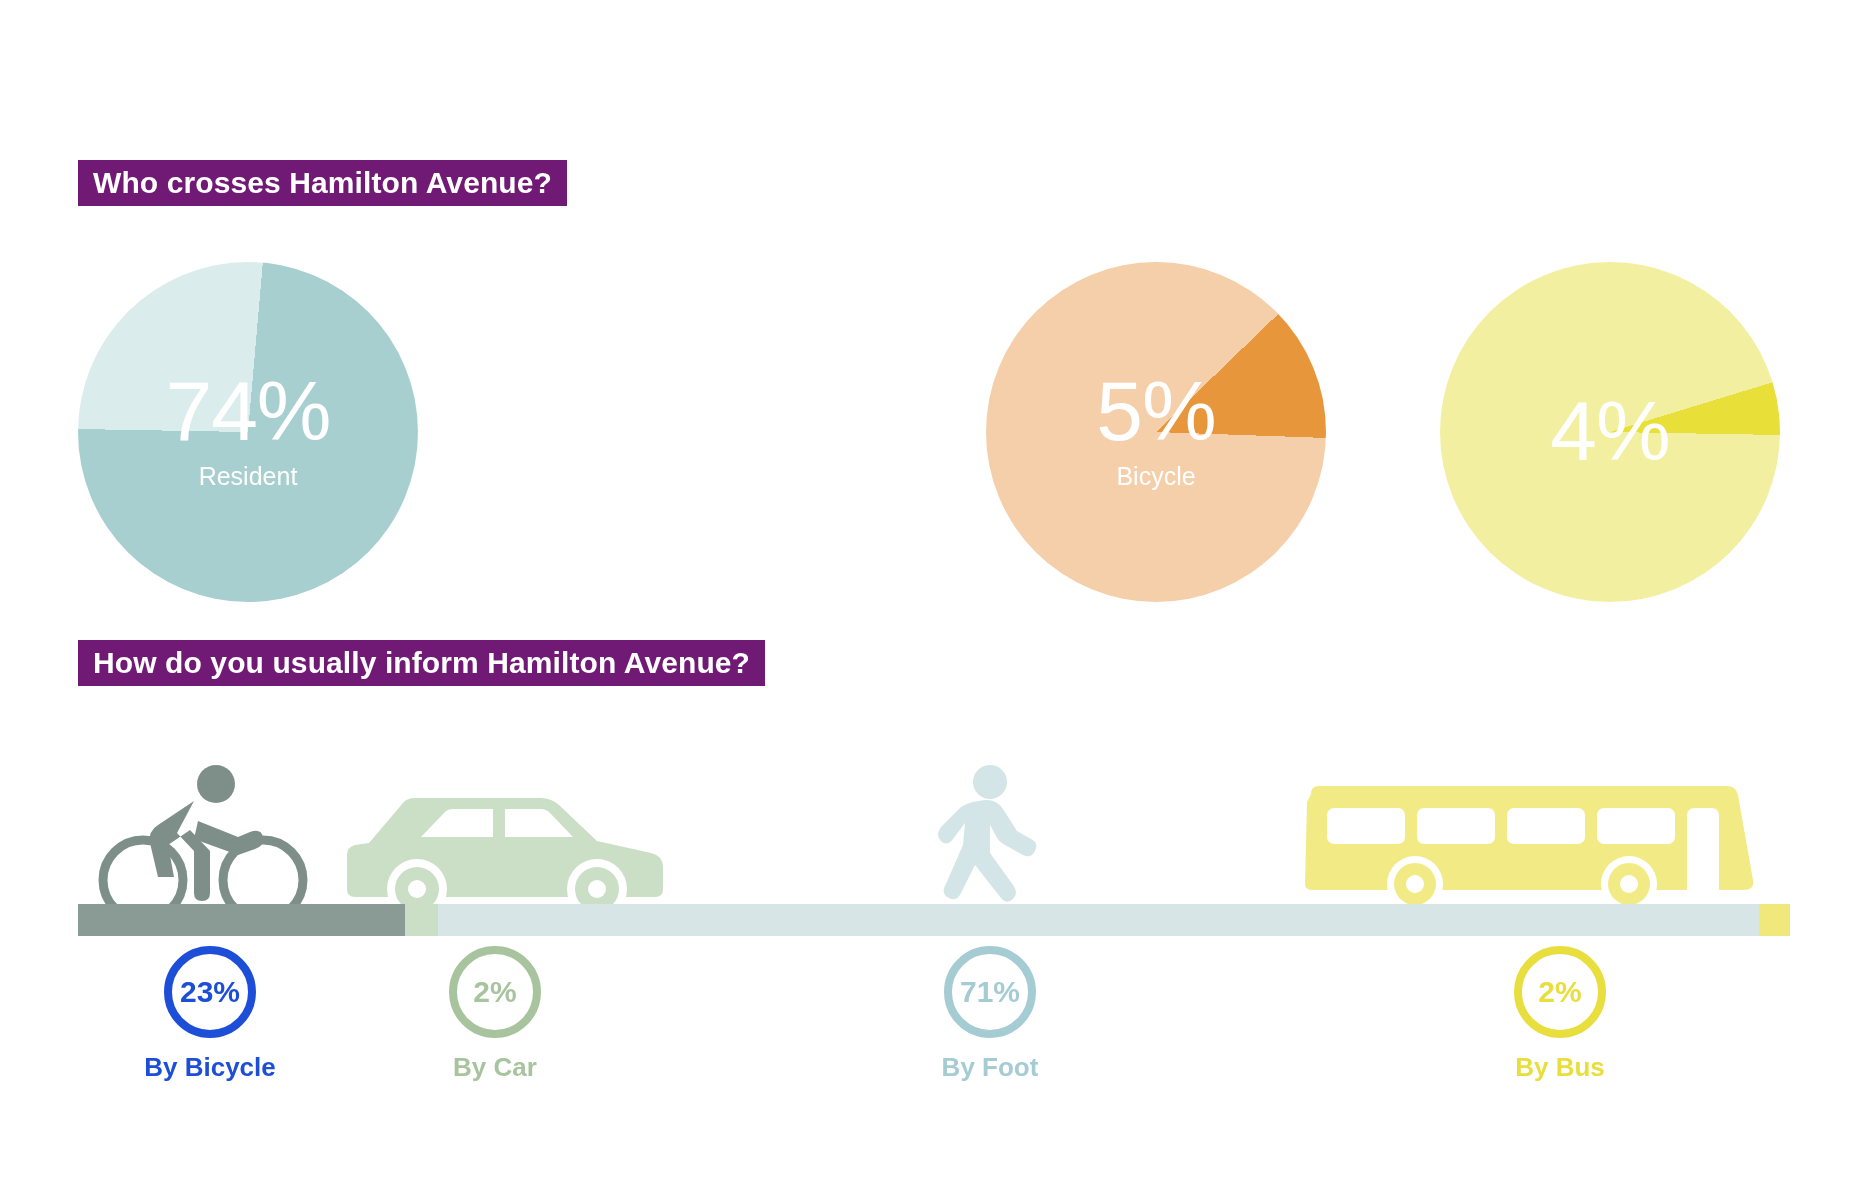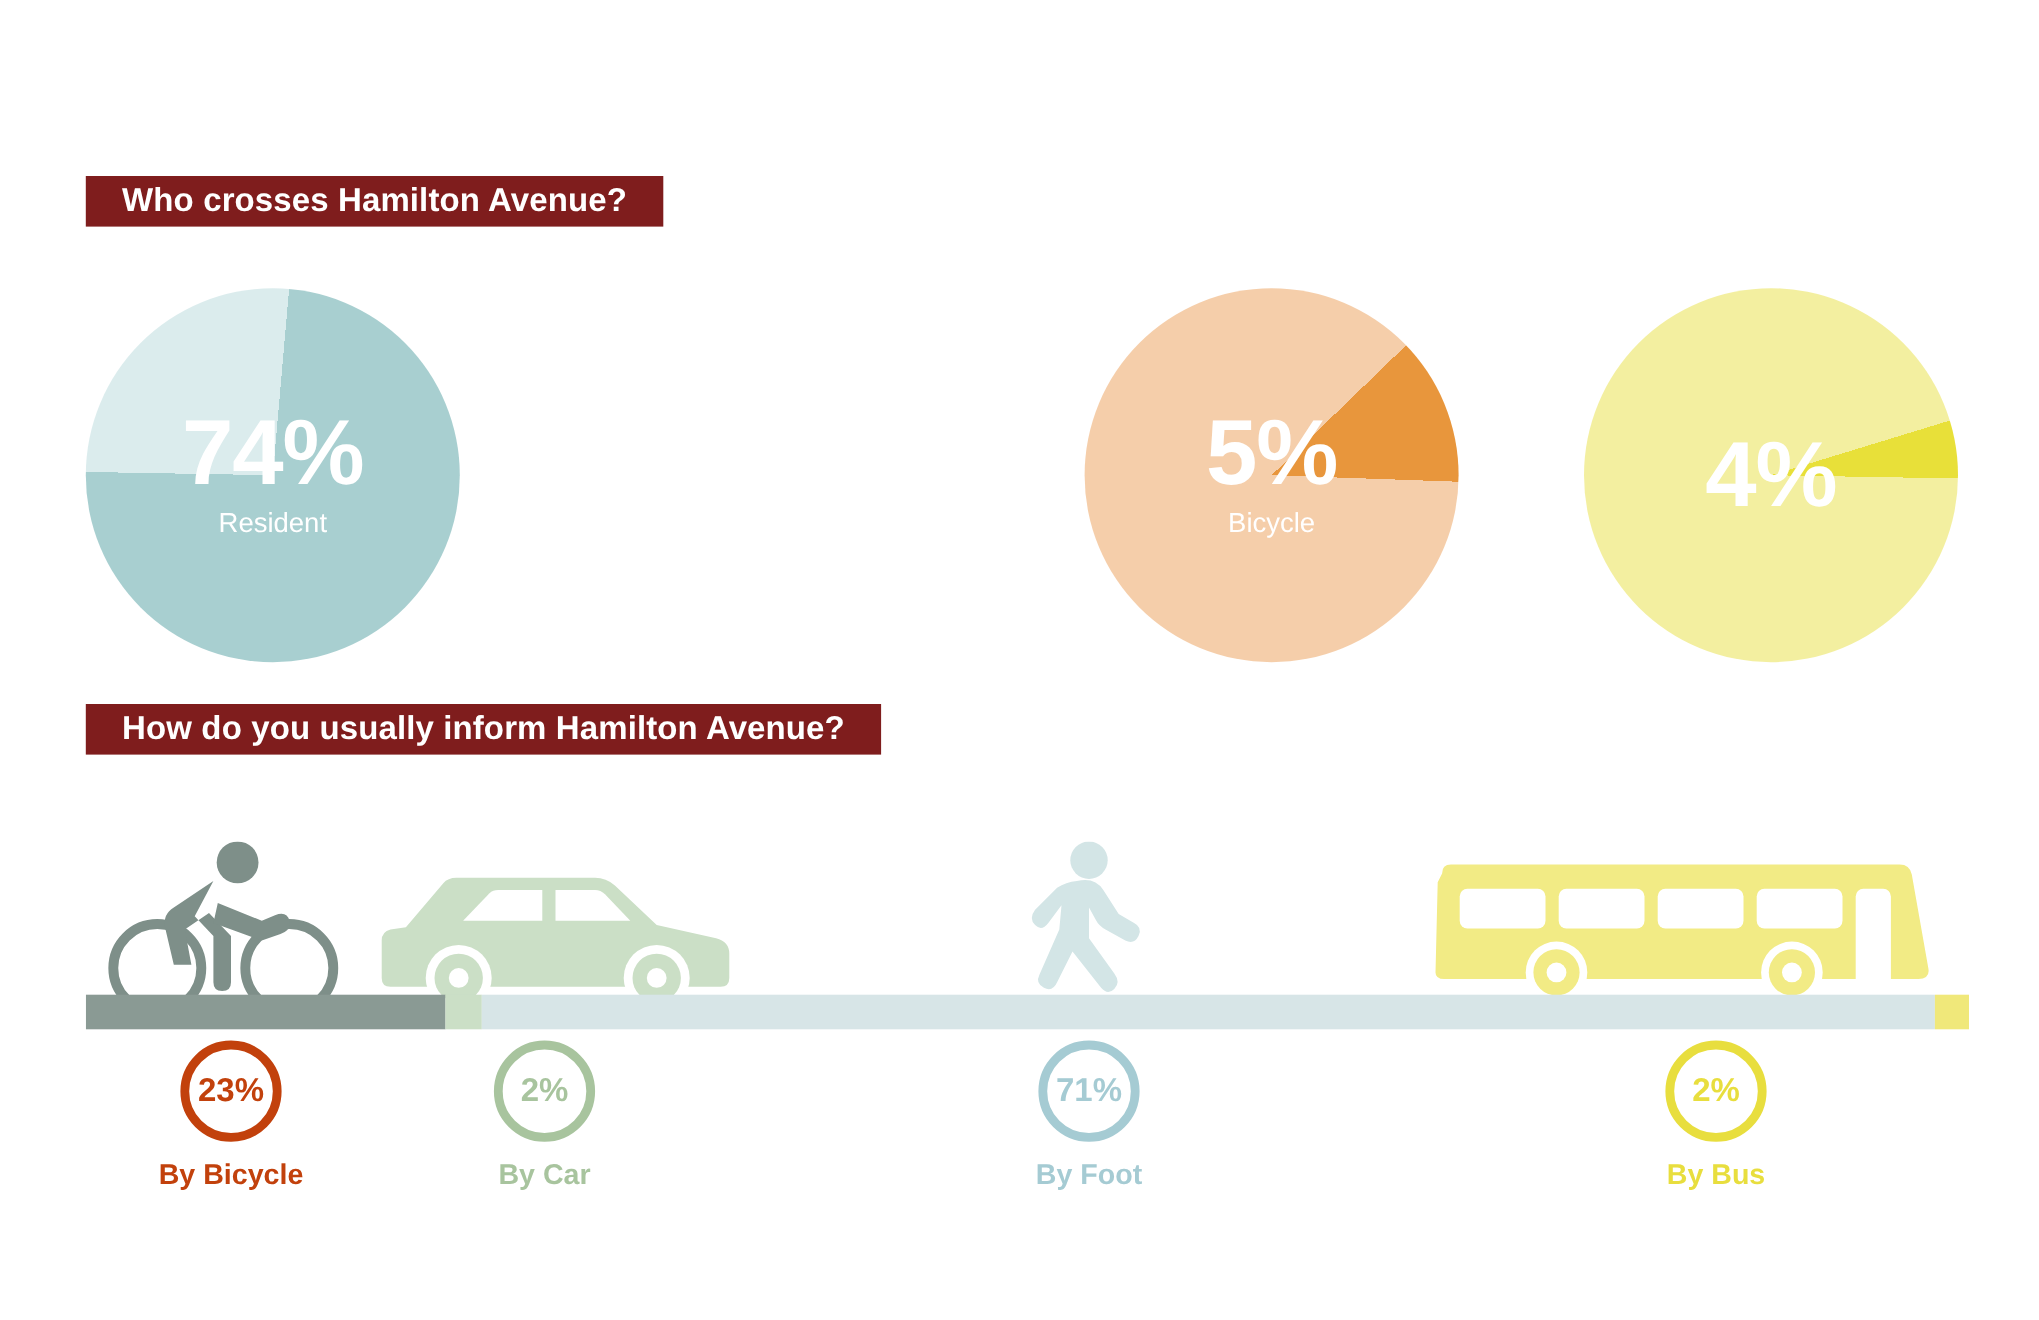--- a/index.html
+++ b/index.html
@@ -8,26 +8,26 @@
     background:#ffffff;
     font-family:"Liberation Sans","DejaVu Sans",sans-serif;
     position:relative;overflow:hidden;
     -webkit-font-smoothing:antialiased;
   }
   .stage{position:absolute;inset:0;}
 
   
   .heading-bar{
     position:absolute;
-    background:#7f1d1d;
+    background:#701a75;
     color:#ffffff;
     font-weight:700;
     letter-spacing:.1px;
     display:flex;align-items:center;
-    padding:0 33px;
+    padding:0 15px;
     box-sizing:border-box;
     white-space:nowrap;
   }
   #heading-who{left:78px;top:160px;height:46px;font-size:30px;}
   #heading-how{left:78px;top:640px;height:46px;font-size:30px;}
 
   
   .quote-block{position:absolute;display:flex;align-items:flex-start;}
   .quote-marks{
     flex:0 0 auto;
@@ -63,21 +63,21 @@
     border-radius:50%;
   }
   .pie-label{
     position:absolute;inset:0;
     display:flex;flex-direction:column;
     align-items:center;justify-content:center;
     color:#ffffff;
     pointer-events:none;
   }
   .pie-pct{
-    font-size:84px;font-weight:700;line-height:.92;
+    font-size:84px;font-weight:400;line-height:.92;
     letter-spacing:-1px;
     text-shadow:none;
   }
   .pie-name{
     font-size:25px;font-weight:400;line-height:1.18;
     margin-top:12px;text-align:center;
   }
 
   
   .modes{position:absolute;left:0;top:735px;width:1854px;height:190px;}
@@ -207,21 +207,21 @@
 
   <div class="bar">
     <div class="bar-seg" style="width:19.1%;background:#8a9a94;"></div>
     <div class="bar-seg" style="width:1.9%;background:#cbdfc6;"></div>
     <div class="bar-seg" style="width:77.2%;background:#d7e5e7;"></div>
     <div class="bar-seg" style="width:1.8%;background:#f0e87a;"></div>
   </div>
 
   <div class="badge-row">
 
-    <div class="badge" style="left:130px;width:160px;color:#c2410c;">
+    <div class="badge" style="left:130px;width:160px;color:#1d4ed8;">
       <div class="badge-circle">
         <span class="badge-pct">23%</span>
       </div>
       <div class="badge-name">By Bicycle</div>
     </div>
 
     <div class="badge" style="left:415px;width:160px;color:#a8c49e;">
       <div class="badge-circle">
         <span class="badge-pct">2%</span>
       </div>

